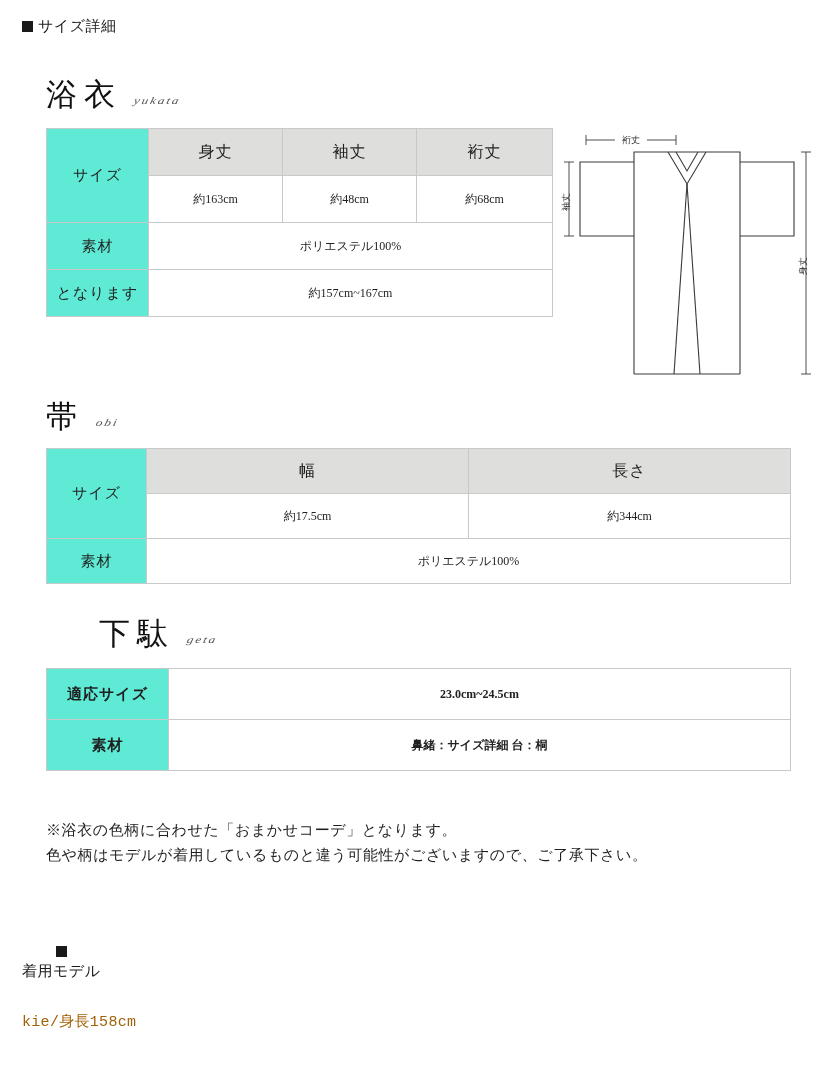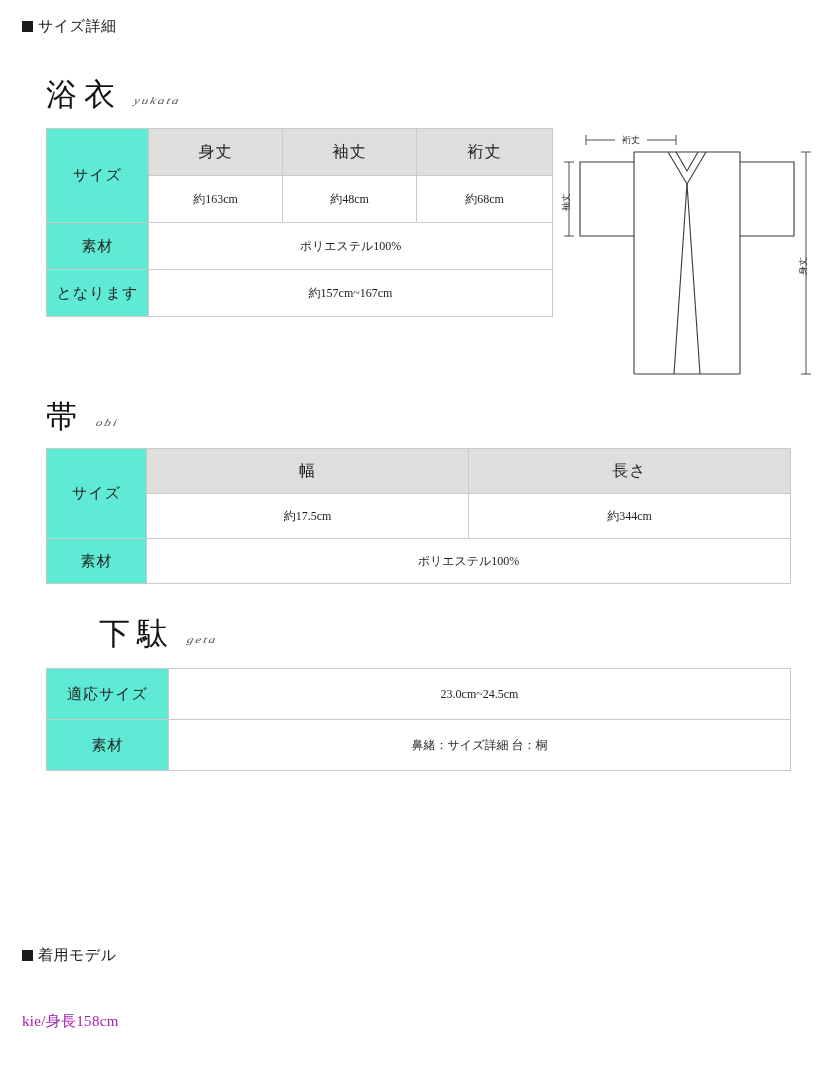--- a/index.html
+++ b/index.html
@@ -34,29 +34,29 @@
     letter-spacing: 0.5px;
   }
   .sec-head .sq {
     width: 11px;
     height: 11px;
     background: #1a1a1a;
     display: inline-block;
   }
 
   .head-size { position: absolute; left: 22px; top: 17px; }
-  .head-model { position: absolute; left: 22px; top: 946px; }
+  .head-model { position: absolute; left: 22px; top: 946px; flex-direction: column; }
 
   .model-line {
     position: absolute;
     left: 22px;
     top: 1012px;
-    font-family: Liberation Serif, serif;
+    font-family: Liberation Mono, monospace;
     font-size: 15px;
-    color: #a21caf;
+    color: #a16207;
     letter-spacing: 0.3px;
   }
 
   
   .item-title {
     position: absolute;
     display: flex;
     align-items: flex-end;
     gap: 12px;
   }
@@ -113,21 +113,21 @@
   
   #tbl-yukata { left: 46px; top: 128px; width: 506px; }
   #tbl-yukata td { height: 46px; }
 
   
   #tbl-obi { left: 46px; top: 448px; width: 744px; }
   #tbl-obi td { height: 44px; }
 
   
   #tbl-geta { left: 46px; top: 668px; width: 744px; }
-  #tbl-geta td { height: 50px; }
+  #tbl-geta td { height: 50px; font-weight: bold; }
 
   
   .notes {
     position: absolute;
     left: 46px;
     top: 818px;
     font-family: "Liberation Serif", serif;
     font-size: 15px;
     color: #1f1f1f;
     line-height: 1.65;
@@ -279,20 +279,24 @@
         <td class="lbl">適応サイズ</td>
         <td>23.0cm~24.5cm</td>
       </tr>
       <tr>
         <td class="lbl">素材</td>
         <td>鼻緒：サイズ詳細 台：桐</td>
       </tr>
     </tbody>
   </table>
 
+  <div class="notes">
+    <div>※浴衣の色柄に合わせた「おまかせコーデ」となります。</div>
+    <div>色や柄はモデルが着用しているものと違う可能性がございますので、ご了承下さい。</div>
+  </div>
 
   <div class="sec-head head-model">
     <span class="sq"></span>
     <span>着用モデル</span>
   </div>
 
   <div class="model-line">kie/身長158cm</div>
 
 </div>
 

